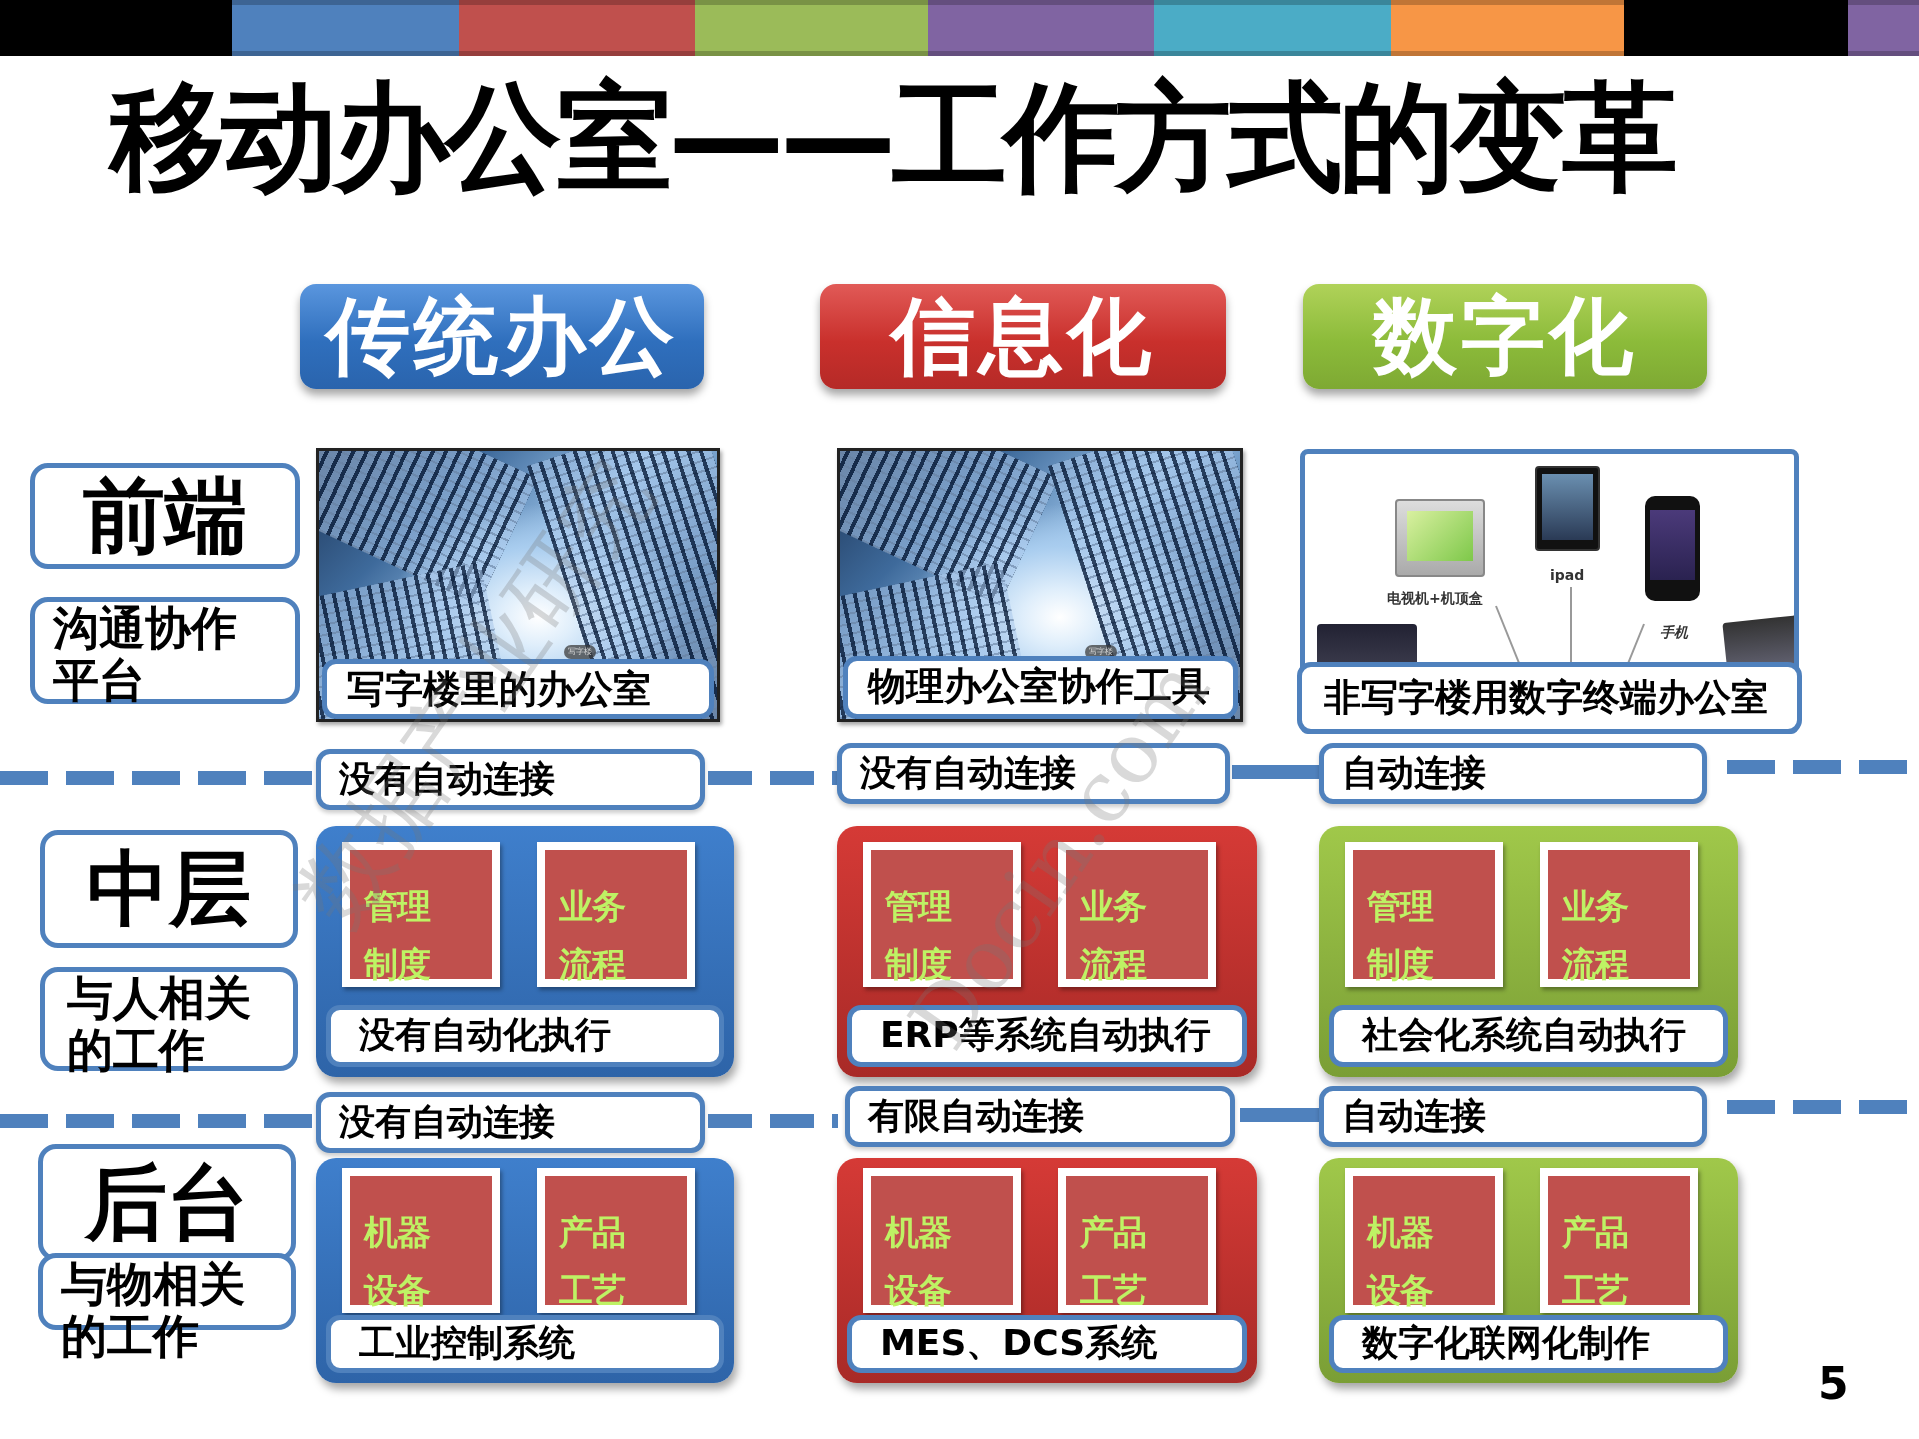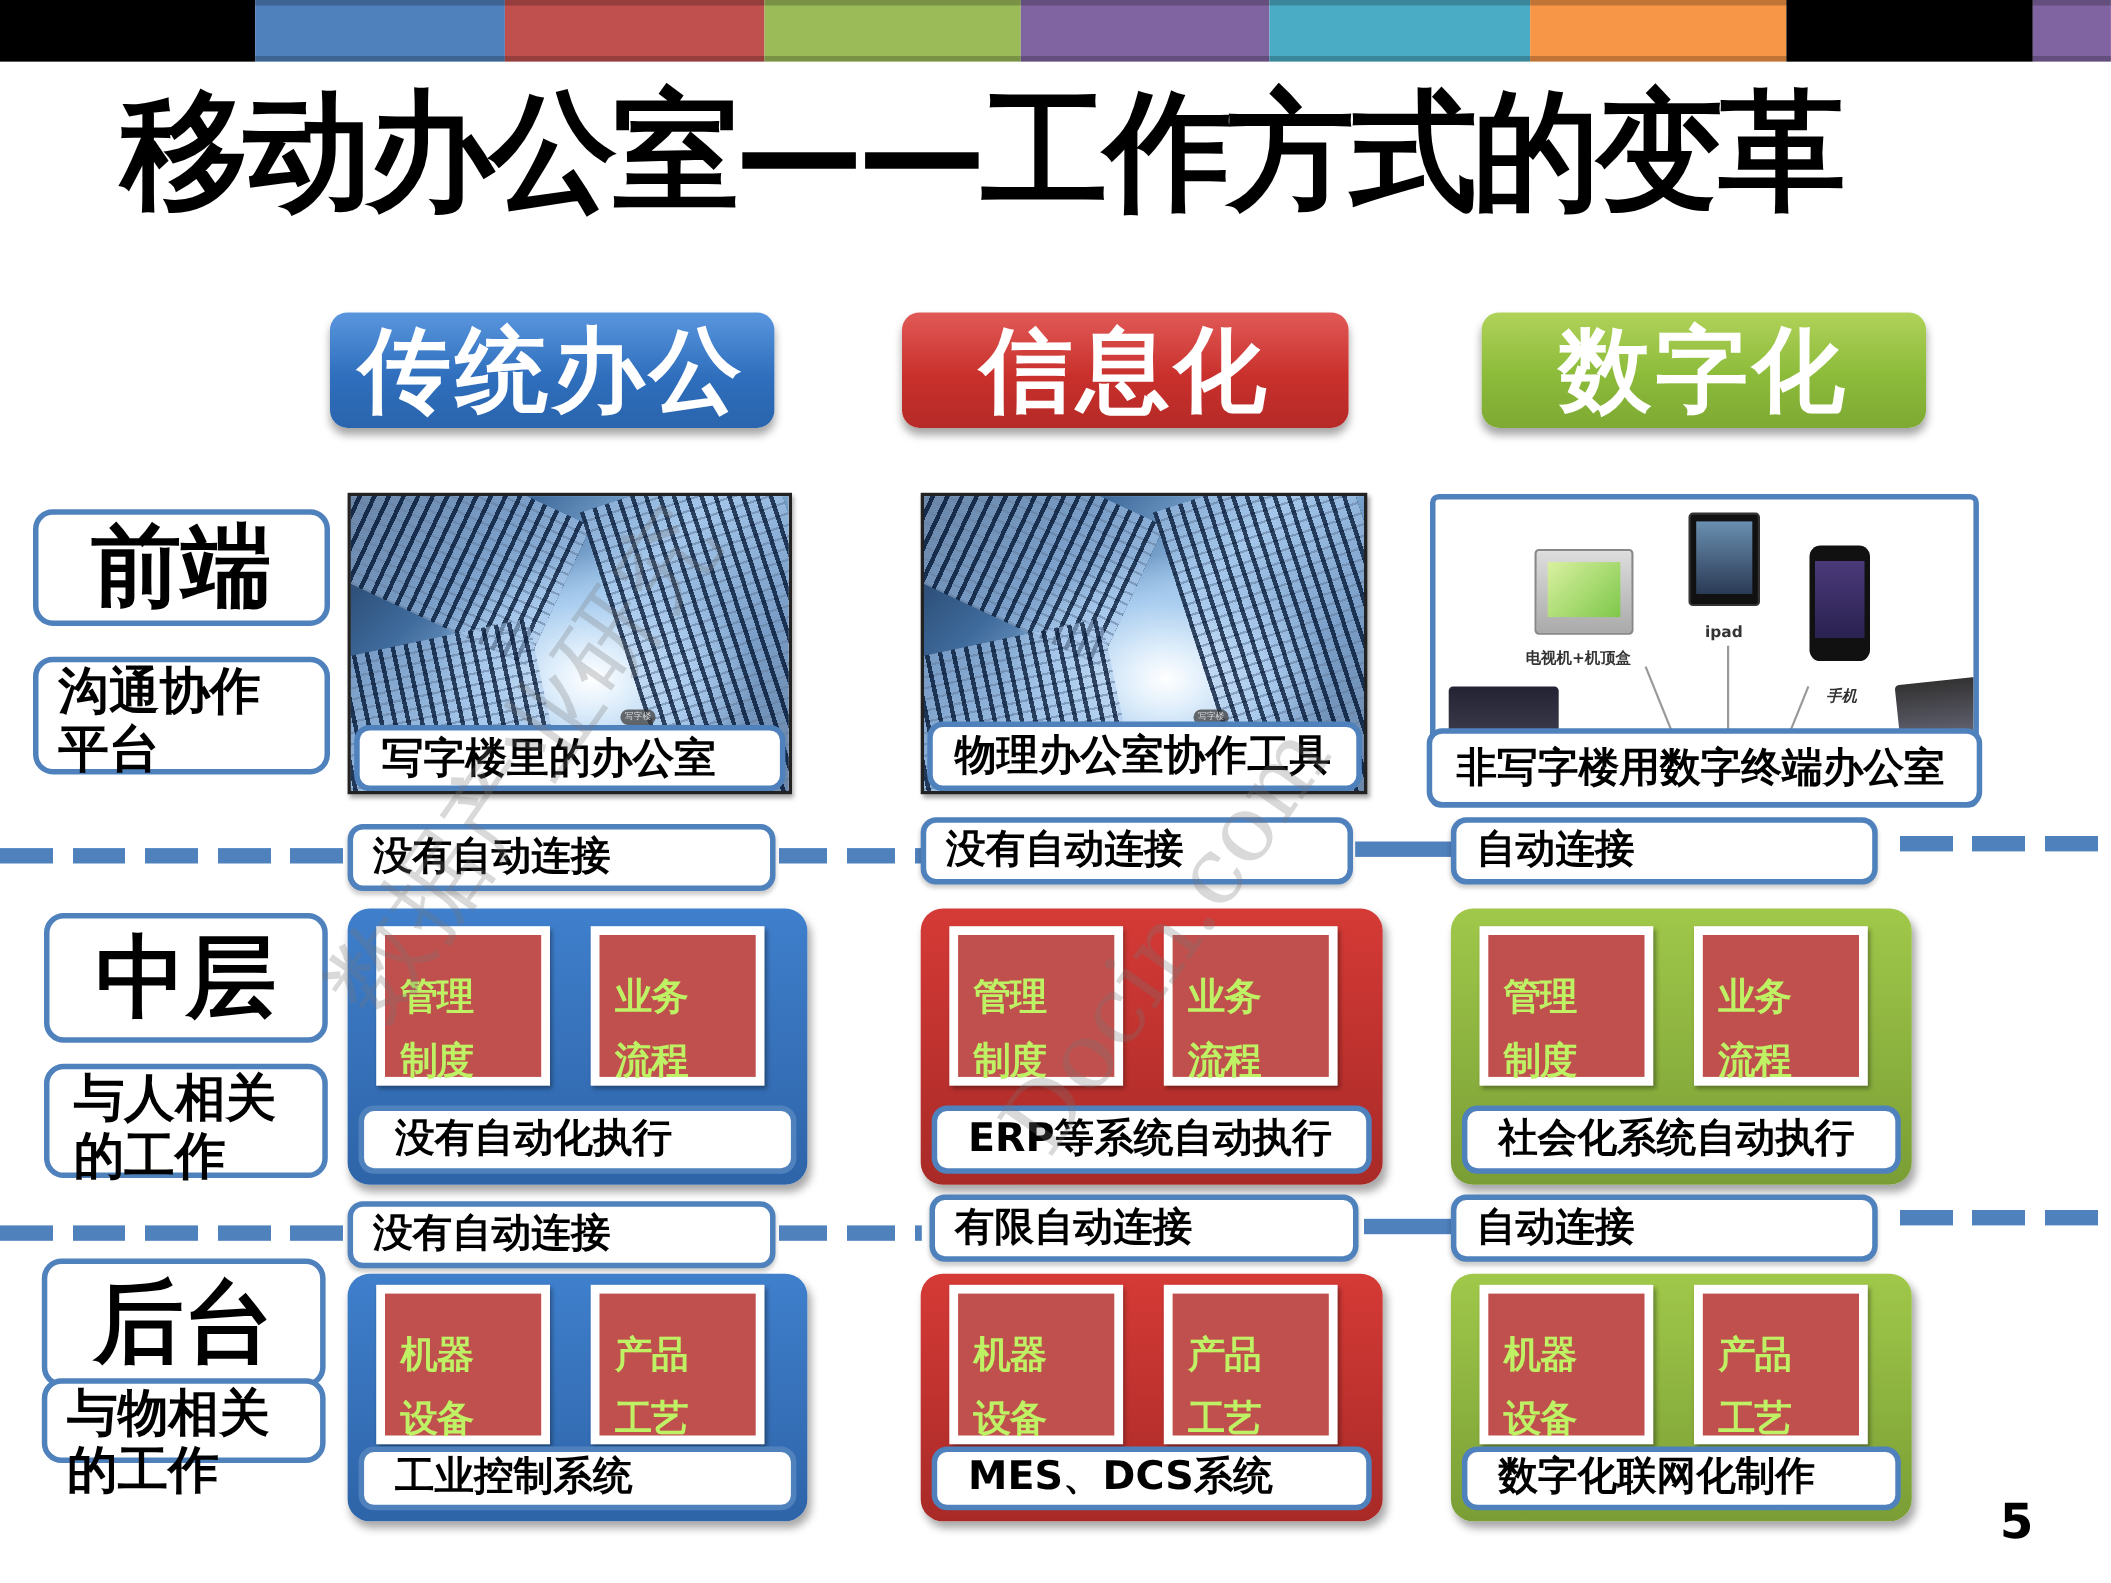--- a/index.html
+++ b/index.html
@@ -14,21 +14,21 @@
     transform: scaleX(0.98); transform-origin: left center; white-space: nowrap; }
 
   .watermark { position: absolute; color: rgba(120,120,120,0.28); font-size: 90px; font-family: "DejaVu Serif", serif;
     transform: rotate(-55deg); transform-origin: left top; white-space: nowrap; pointer-events: none; z-index: 50; }
 
   .col-header { position: absolute; top: 284px; height: 105px; border-radius: 16px; color: #fff;
     font-size: 84px; font-weight: bold; text-align: center; line-height: 105px; letter-spacing: 4px;
     box-shadow: 0 6px 8px rgba(0,0,0,0.35); }
   .col-header.blue { background: linear-gradient(#5a96de, #2f6fbd 55%, #2a64ad); }
   .col-header.red { background: linear-gradient(#e15a57, #c9302c 55%, #b52a27); }
-  .col-header.green { background: linear-gradient(#b0d259, #8cbb3a 55%, #7ea933); margin-left: 44px; }
+  .col-header.green { background: linear-gradient(#b0d259, #8cbb3a 55%, #7ea933); }
 
   .row-label { position: absolute; left: 30px; width: 270px; border: 5px solid #4f81bd; border-radius: 18px; background: #fff; }
   .row-label.big { font-size: 82px; font-weight: bold; text-align: center; }
   .row-label.small { font-size: 46px; font-weight: bold; line-height: 52px; padding-left: 18px; padding-top: 0; overflow: visible; }
 
   .photo { position: absolute; border: 3px solid #222; overflow: hidden; box-shadow: 2px 3px 4px rgba(0,0,0,0.35); }
   .sky { position: absolute; inset: 0; background:
       radial-gradient(ellipse at 55% 62%, #ffffff 0%, #dfeefb 12%, #a9cdef 30%, rgba(120,170,220,0) 48%),
       linear-gradient(135deg, #1d3557 0%, #3e6a9b 25%, #9cc4ea 50%, #3e6a9b 75%, #1d3557 100%); }
   .tower { position: absolute; background: repeating-linear-gradient(90deg, rgba(20,40,70,0.85) 0 4px, rgba(170,200,235,0.55) 4px 12px),

